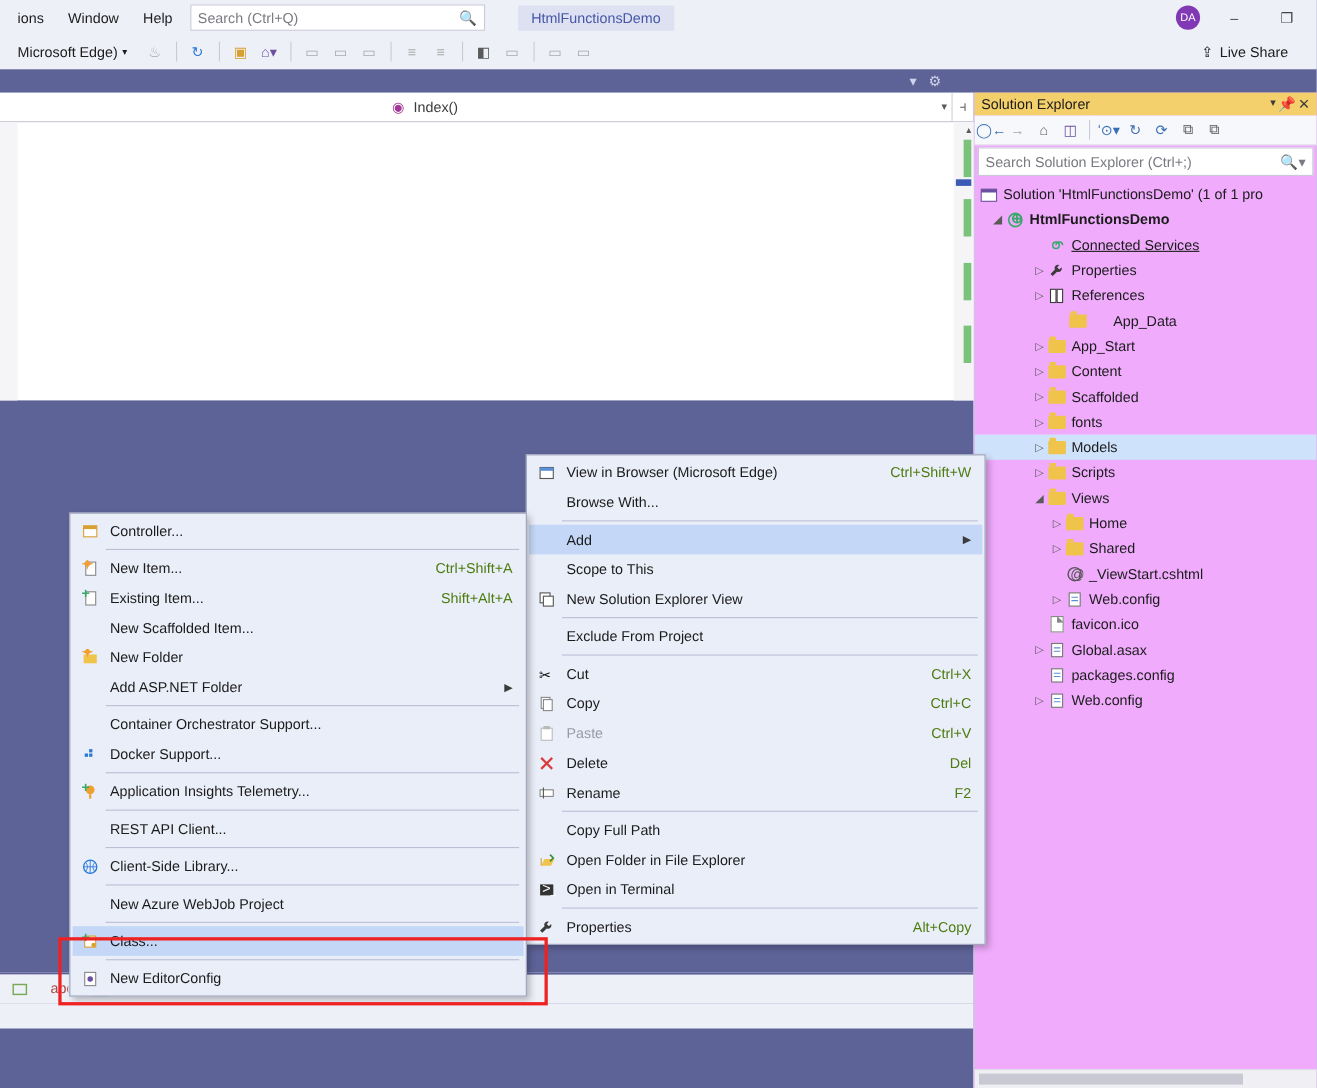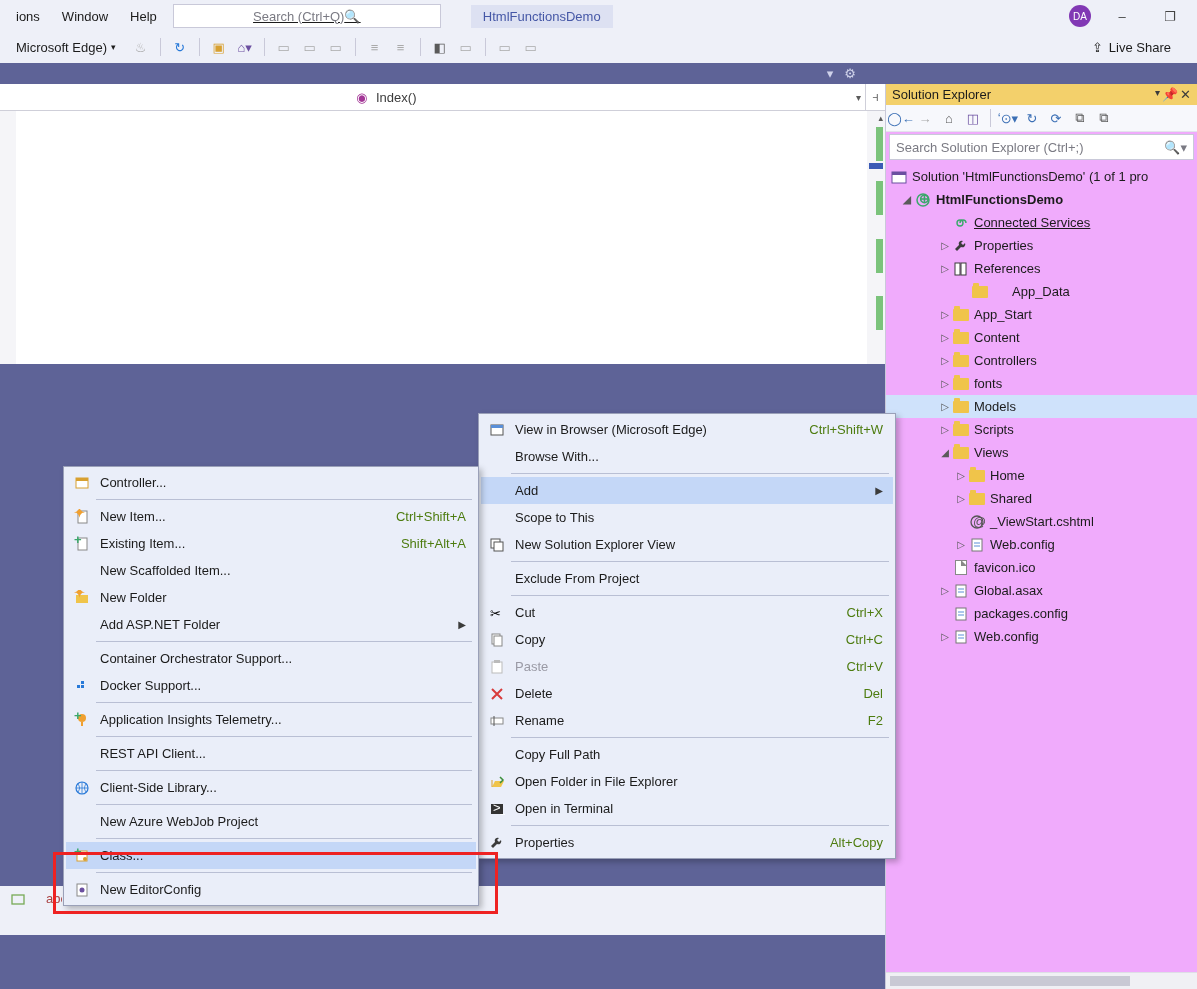--- a/index.html
+++ b/index.html
@@ -1,21 +1,21 @@
 <!DOCTYPE html>
 <html><head>
 <meta charset="utf-8">
 <style>
 * { margin:0; padding:0; box-sizing:border-box; font-family:"Segoe UI",Tahoma,sans-serif; font-size:13px; }
 body { width:1197px; height:989px; background:#eef0f8; overflow:hidden; position:relative; color:#1b1b1b; }
 
 
 .menubar { height:32px; background:#eef0f8; display:flex; align-items:center; padding:0 6px; gap:2px; }
 .menubar .menu-item { padding:4px 10px; color:#1b1b1b; }
-.search-box { width:268px; height:24px; background:#fff; border:1px solid #c9c9d9; display:flex; align-items:center; padding:0 6px; justify-content:center; margin-left:4px;text-decoration:underline; }
+.search-box { width:268px; height:24px; background:#fff; border:1px solid #c9c9d9; display:flex; align-items:center; padding:0 6px; justify-content:space-between; margin-left:4px; }
 .search-box span { color:#7a7a83; }
 .app-active { margin-left:28px; background:#dde1f2; color:#4557a6; padding:4px 12px; font-size:13px; }
 .title-right { margin-left:auto; display:flex; align-items:center; gap:14px; padding-right:4px; }
 .avatar { width:22px; height:22px; border-radius:50%; background:#8138b4; color:#fff; font-size:10px; display:flex; align-items:center; justify-content:center; }
 .winbtn { width:34px; height:24px; display:flex; align-items:center; justify-content:center; color:#444; }
 .live-share { display:flex; align-items:center; gap:6px; color:#1b1b1b; margin-right:20px; }
 
 
 .toolbar { height:30px; background:#eef0f8; display:flex; align-items:center; padding:0 6px; gap:4px; }
 .tool { height:22px; min-width:22px; display:flex; align-items:center; justify-content:center; color:#5a5a5a; }
@@ -283,21 +283,21 @@
           <span class="ico">
             <span class="fico"></span>
           </span>
           <span>Content</span>
         </div>
         <div class="tree-row" style="padding-left: 52px;">
           <span class="exp">▷</span>
           <span class="ico">
             <span class="fico"></span>
           </span>
-          <span>Controllers</span>
+          <span>Scaffolded</span>
         </div>
         <div class="tree-row" style="padding-left: 52px;">
           <span class="exp">▷</span>
           <span class="ico">
             <span class="fico"></span>
           </span>
           <span>fonts</span>
         </div>
         <div class="tree-row sel" style="padding-left: 52px;">
           <span class="exp">▷</span>

